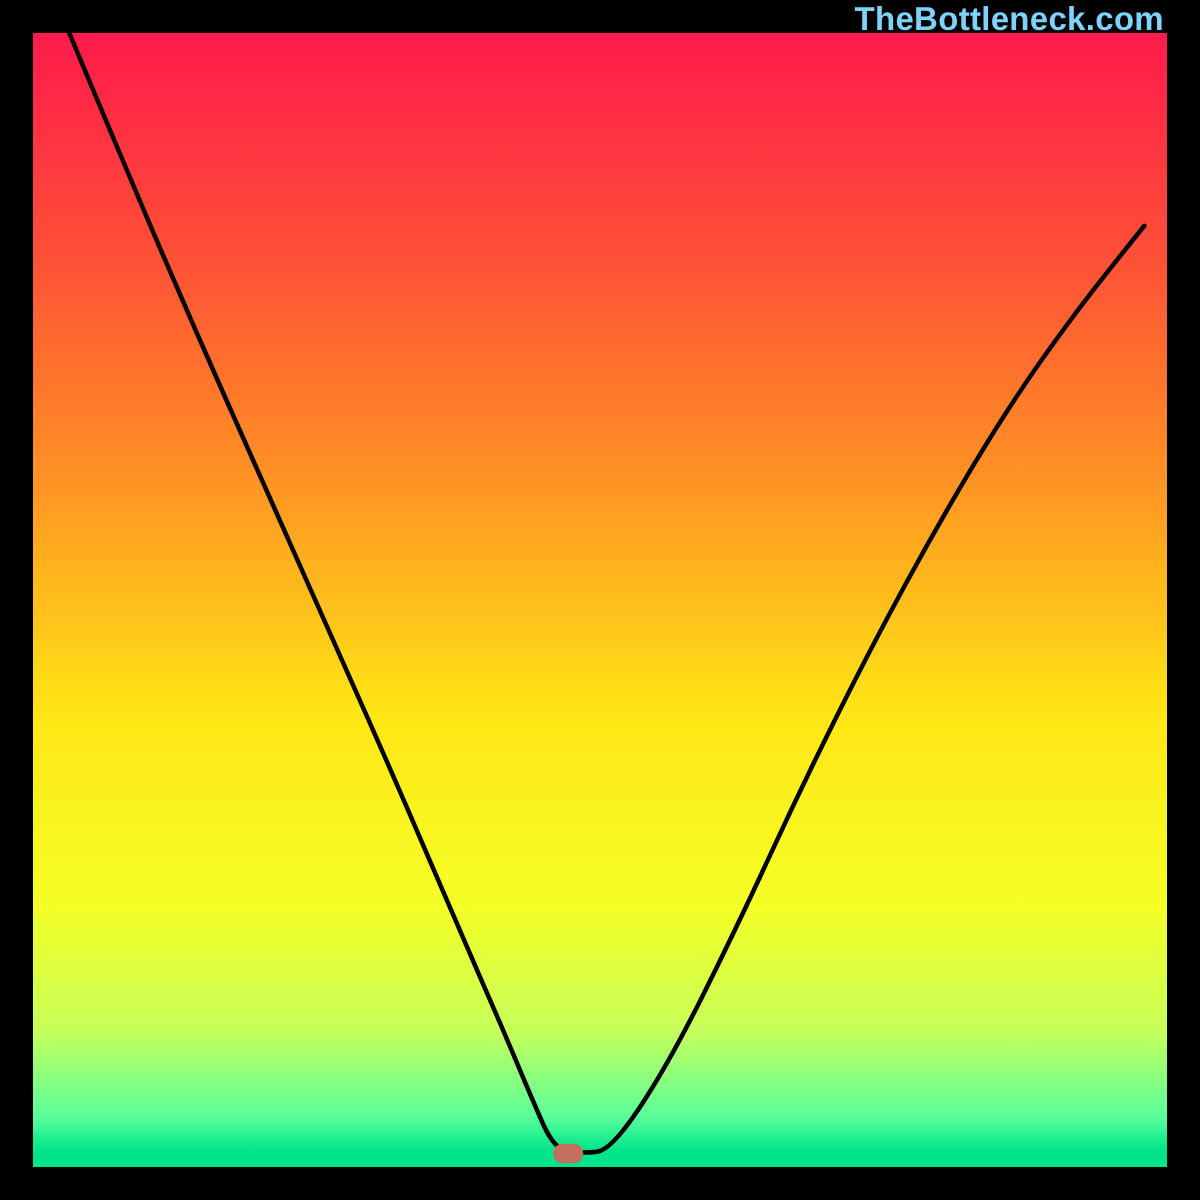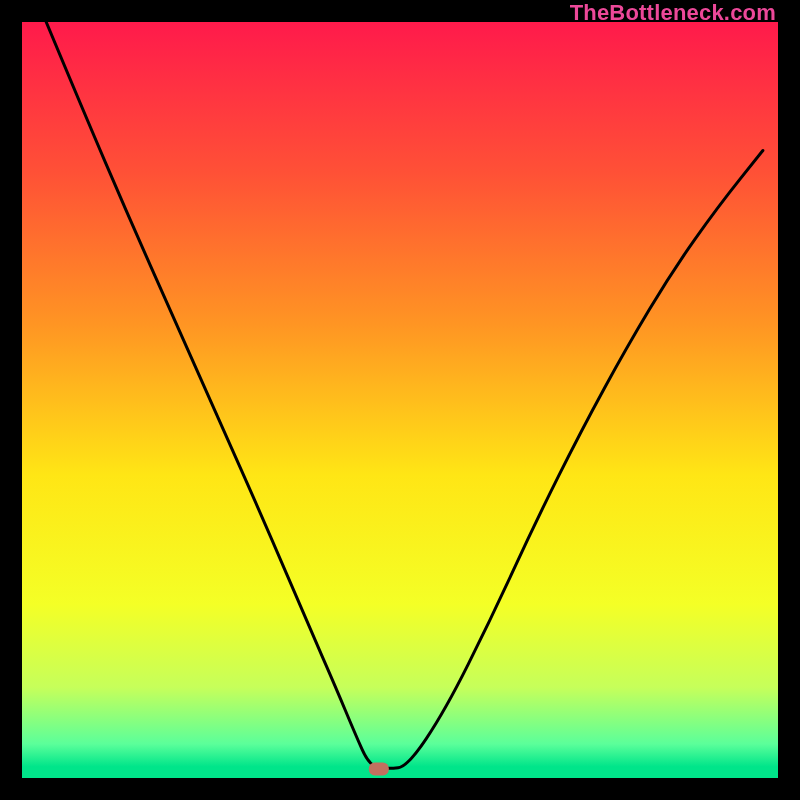--- a/index.html
+++ b/index.html
@@ -18,21 +18,21 @@
     height: 756px;
     background: #000;
   }
   .watermark {
     position: absolute;
     top: 0px;
     right: 24px;
     font-family: Arial, Helvetica, sans-serif;
     font-size: 22px;
     font-weight: 600;
-    color: #ec4899;
+    color: #7dd3fc;
     letter-spacing: 0.2px;
     z-index: 10;
   }
   svg {
     display: block;
   }
 </style>
 </head>
 <body>
 

